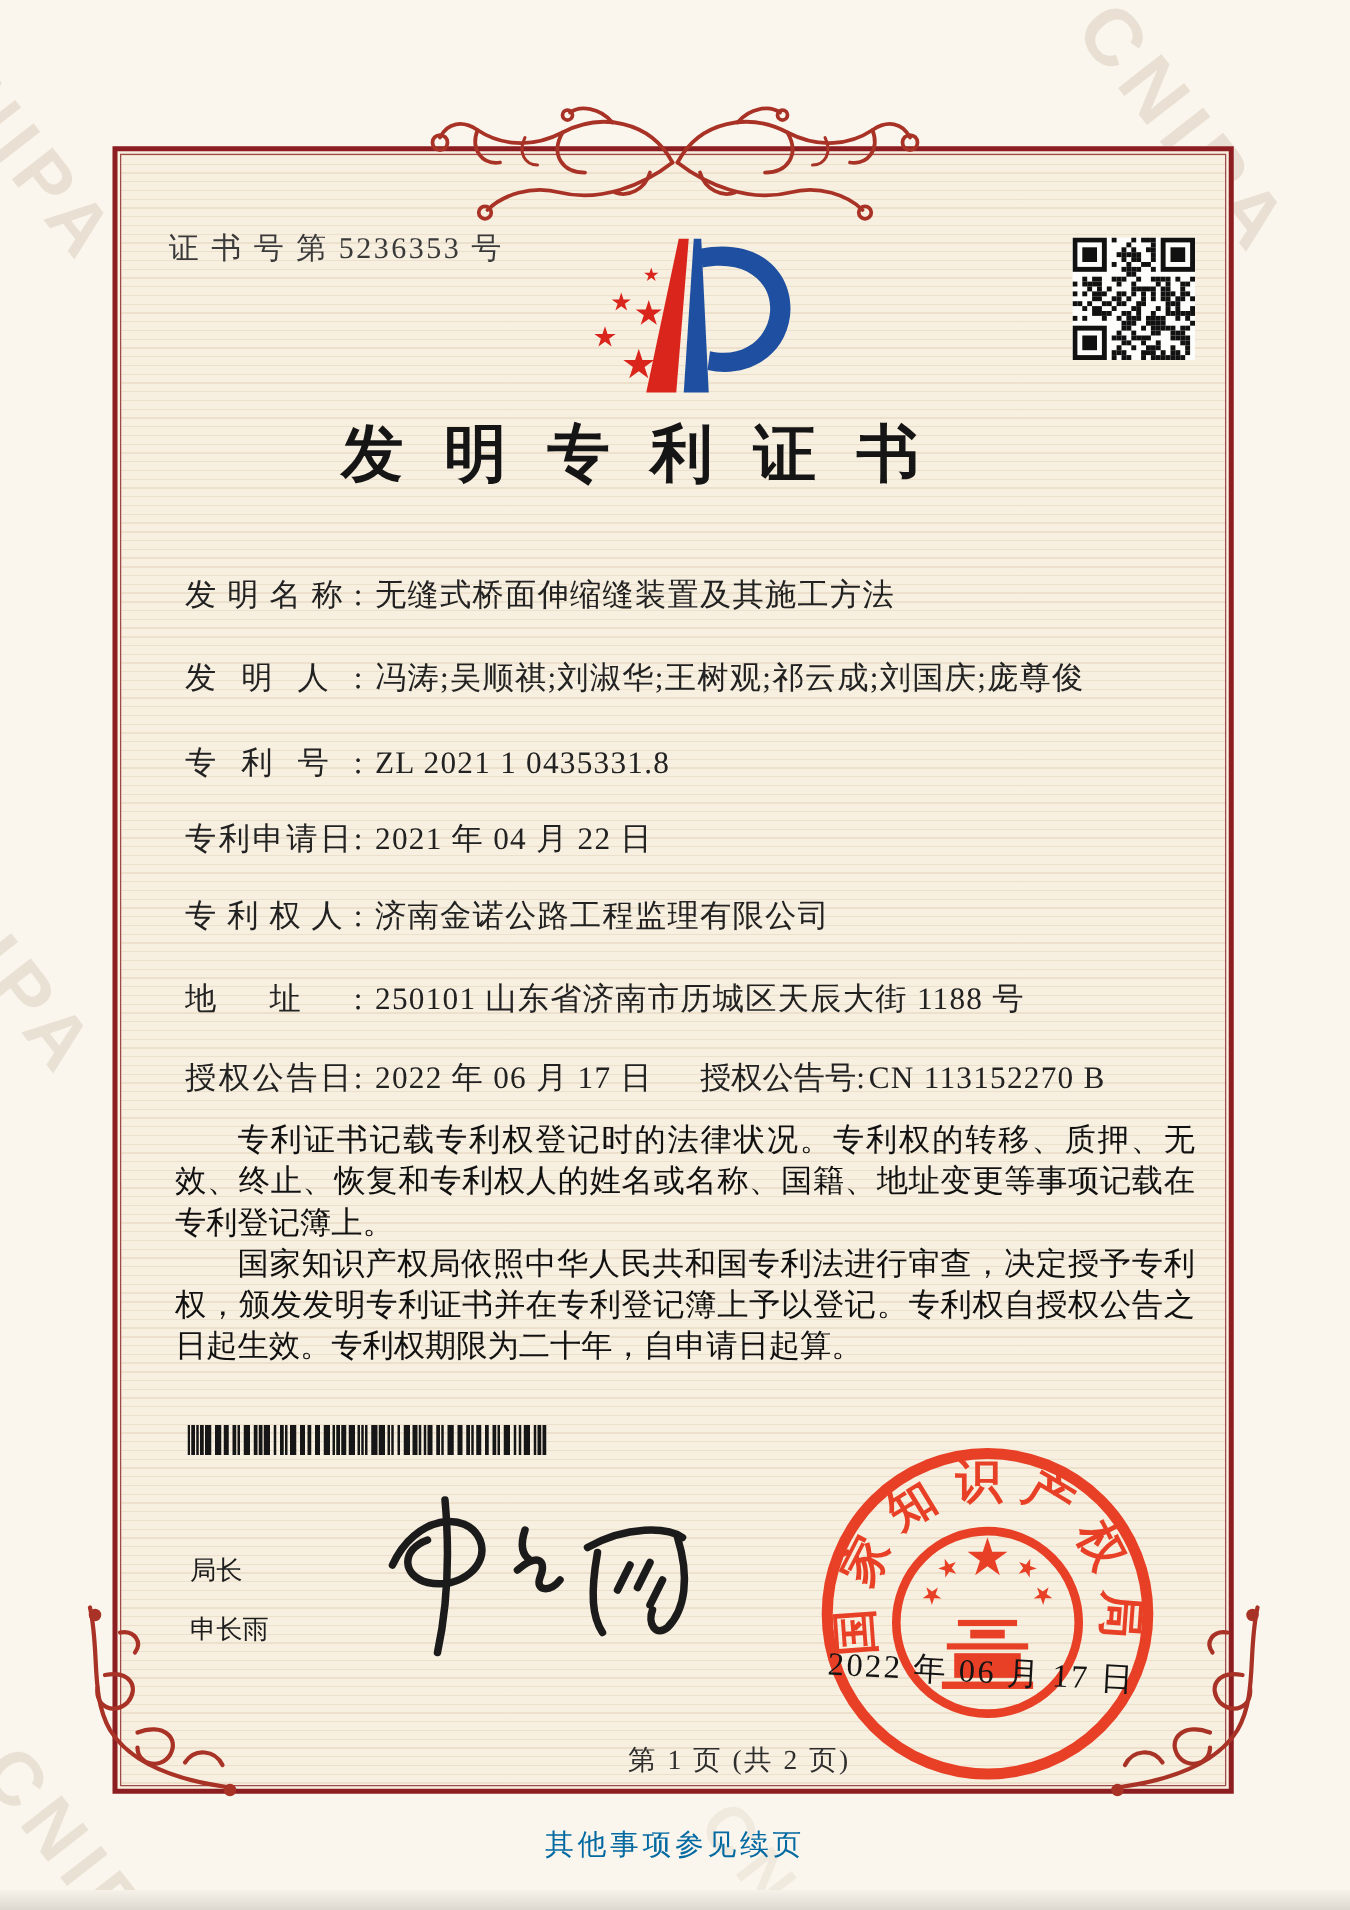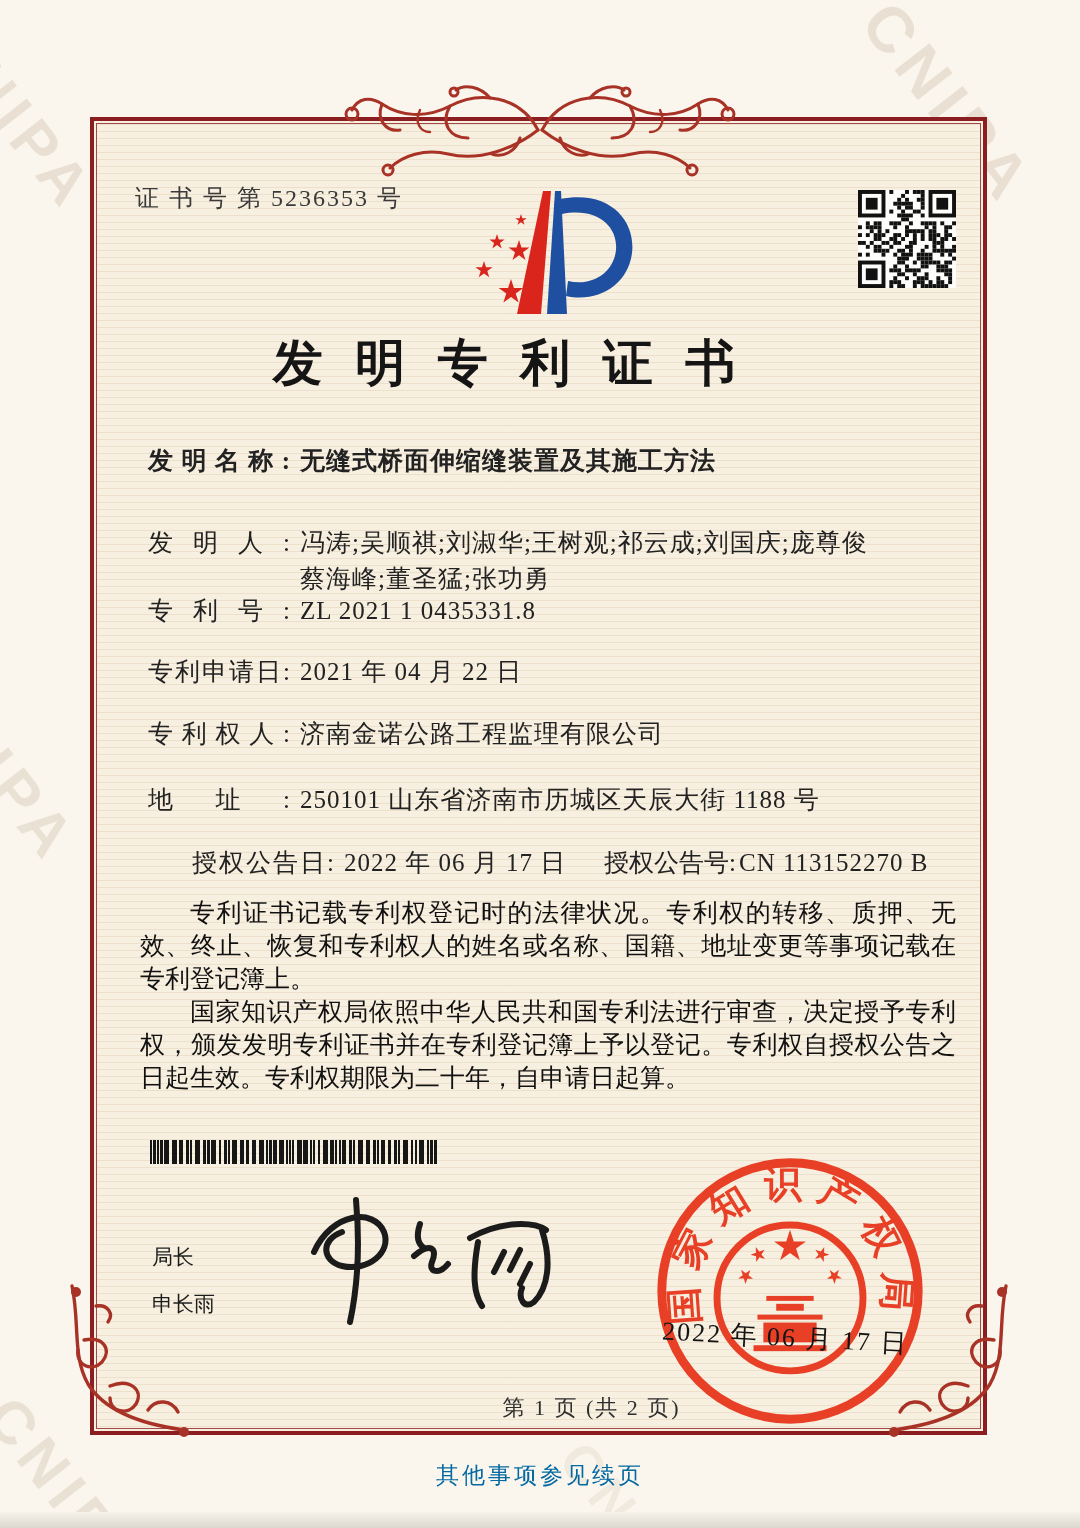--- a/index.html
+++ b/index.html
@@ -354,40 +354,39 @@
       <rect x="70.56" y="0" width="27.439999999999998" height="27.439999999999998" fill="#111"></rect>
       <rect x="74.48" y="3.92" width="19.6" height="19.6" fill="#fdfdfb"></rect>
       <rect x="78.4" y="7.84" width="11.76" height="11.76" fill="#111"></rect>
       <rect x="0" y="70.56" width="27.439999999999998" height="27.439999999999998" fill="#111"></rect>
       <rect x="3.92" y="74.48" width="19.6" height="19.6" fill="#fdfdfb"></rect>
       <rect x="7.84" y="78.4" width="11.76" height="11.76" fill="#111"></rect>
     </svg></div>
 
 <div class="doc-title">发 明 专 利 证 书</div>
 
-<div class="row" style="top:444px;font-weight:bold;">
+<div class="row" style="top:460px;">
   <span class="lbl">发明名称:</span><span class="val">无缝式桥面伸缩缝装置及其施工方法</span>
 </div>
 <div class="row" style="top:526px;">
   <span class="lbl">发明人:</span><span class="val">冯涛;吴顺祺;刘淑华;王树观;祁云成;刘国庆;庞尊俊</span>
-  <span class="val2">蔡海峰;董圣猛;张功勇</span>
 </div>
 <div class="row" style="top:594px;">
   <span class="lbl">专利号:</span><span class="val">ZL 2021 1 0435331.8</span>
 </div>
 <div class="row" style="top:655px;">
   <span class="lbl">专利申请日:</span><span class="val">2021 年 04 月 22 日</span>
 </div>
 <div class="row" style="top:717px;">
   <span class="lbl">专利权人:</span><span class="val">济南金诺公路工程监理有限公司</span>
 </div>
 <div class="row" style="top:783px;">
   <span class="lbl">地址:</span><span class="val">250101 山东省济南市历城区天辰大街 1188 号</span>
 </div>
-<div class="row" style="top:846px;position:absolute;margin-left:44px;">
+<div class="row" style="top:846px;position:absolute;">
   <span class="lbl">授权公告日:</span><span class="val">2022 年 06 月 17 日</span>
   <span class="lbl2">授权公告号:</span><span style="position:absolute;left:547px;top:0;letter-spacing:1px;">CN 113152270 B</span>
 </div>
 
 <div class="body-text">
   <p>专利证书记载专利权登记时的法律状况。专利权的转移、质押、无效、终止、恢复和专利权人的姓名或名称、国籍、地址变更等事项记载在专利登记簿上。</p>
   <p>国家知识产权局依照中华人民共和国专利法进行审查，决定授予专利权，颁发发明专利证书并在专利登记簿上予以登记。专利权自授权公告之日起生效。专利权期限为二十年，自申请日起算。</p>
 </div>
 
 <div class="barcode"><svg width="292" height="24" viewBox="0 0 292 24">

